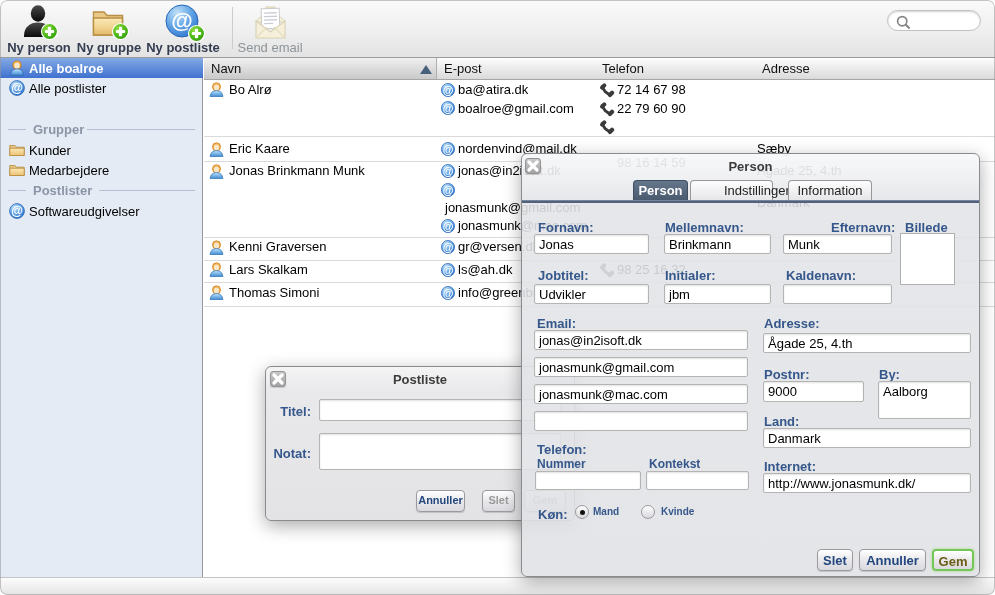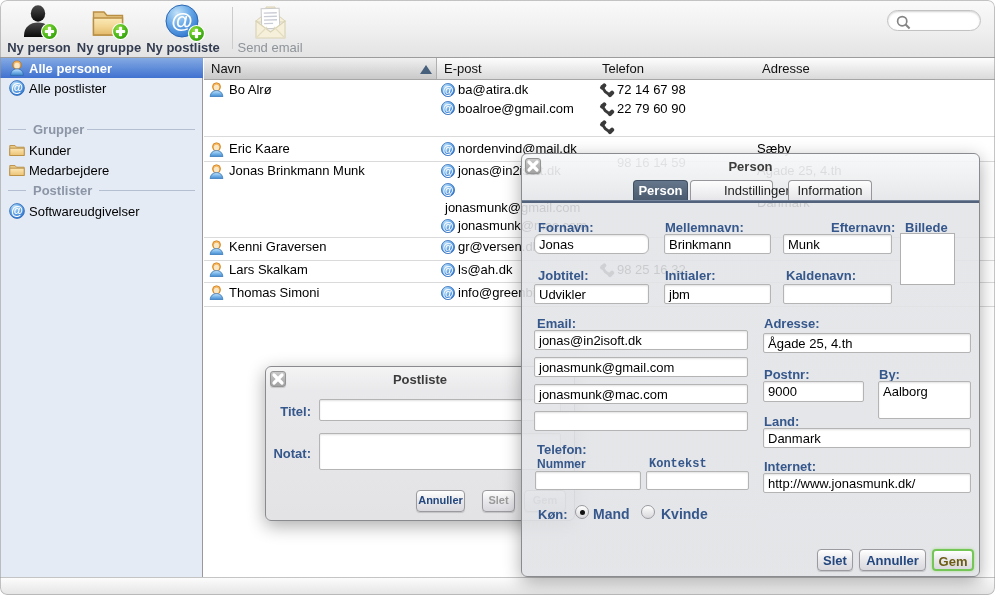--- a/index.html
+++ b/index.html
@@ -49,21 +49,21 @@
 .postliste { left:265px; top:366px; width:310px; height:155px; background:linear-gradient(#f4f4f5, #e9e9eb 24px, #e3e3e6); }
 
 .person { left:521px; top:153px; width:459px; height:424px; background:linear-gradient(rgba(247,248,249,0.93), rgba(237,238,240,0.90) 26px, rgba(226,228,231,0.885) 47px, rgba(224,226,229,0.885)); }
 .tab { position:absolute; top:26px; height:20px; border:1px solid #97979b; border-bottom:none; border-radius:4px 4px 0 0; background:linear-gradient(#fdfdfd,#e6e6ea); font-size:13px; color:#222; text-align:center; }
 .tab span { position:relative; top:2px; }
 .tab.act { background:linear-gradient(#65778c, #4a5a6f); border-color:#3f4e61; color:#fff; font-weight:bold; }
 .tabline { position:absolute; left:0; top:46px; width:457px; height:3px; background:linear-gradient(#8fa0b5, #51627a 40%, #51627a); }
 .sublabel { font-size:12px; font-weight:bold; color:#35578b; position:absolute; }
 .radio { position:absolute; width:14px; height:14px; border-radius:50%; background:linear-gradient(#ffffff,#d8d8dc); border:1px solid #9a9aa0; }
 .radio .dot { position:absolute; left:4px; top:4px; width:5px; height:5px; border-radius:50%; background:#111; }
-.rlabel { position:absolute; font-size:14px; font-weight:bold; color:#35578b; }
+.rlabel { position:absolute; font-size:10px; font-weight:bold; color:#35578b; }
 </style>
 </head>
 <body>
 <div class="win">
   <div class="toolbar">
     <div class="titem" style="left:9px; width:60px;">
       <svg style="position:absolute;left:13px;top:5px" width="36" height="35" viewBox="0 0 36 35">
         <defs>
             <linearGradient id="pg" x1="0" y1="0" x2="0" y2="1">
               <stop offset="0" stop-color="#4a4a4a"></stop>
@@ -159,21 +159,21 @@
             <stop offset="1" stop-color="#ecc275"></stop>
           </linearGradient>
     </defs>
       </svg>
     <div class="srow sel" style="top:0px;">
       <svg class="ic" viewBox="0 0 16 16">
           <circle cx="8" cy="5" r="4.1" fill="url(#head)" stroke="#c4720a" stroke-width="0.7"></circle>
           <ellipse cx="8" cy="5.8" rx="2.8" ry="3" fill="#f8e8c8"></ellipse>
           <path d="M1.6 15.4 C1.8 11 4.5 8.9 8 8.9 C11.5 8.9 14.2 11 14.4 15.4 Z" fill="url(#shirt)" stroke="#2e6cb0" stroke-width="0.8"></path>
         </svg>
-      <div class="tx">Alle personer</div>
+      <div class="tx">Alle boalroe</div>
     </div>
     <div class="srow" style="top:20px;">
       <svg class="ic" viewBox="0 0 16 16">
           <circle cx="8" cy="8" r="7.4" fill="url(#atb)" stroke="#2a66b4" stroke-width="0.8"></circle>
           <text x="8" y="11.9" font-size="12" font-weight="bold" fill="#fff" text-anchor="middle" font-family="Liberation Sans">@</text>
         </svg>
       <div class="tx">Alle postlister</div>
     </div>
     <div class="shead" style="top:63px;">
         <div class="l1"></div>
@@ -351,21 +351,21 @@
       </div>
     <div class="dtitle" style="top:5px;">Person</div>
     <div class="tab act" style="left:111px;width:55px;"><span>Person</span></div>
     <div class="tab" style="left:168px;width:83px;padding-left:33px;"><span>Indstillinger</span></div>
     <div class="tab" style="left:266px;width:84px;"><span>Information</span></div>
     <div class="tabline"></div>
     <div class="flabel" style="left:16px;top:66px;">Fornavn:</div>
     <div class="flabel" style="left:143px;top:66px;">Mellemnavn:</div>
     <div class="flabel" style="left:264px;top:66px;margin-left:45px;">Efternavn:</div>
     <div class="flabel" style="left:383px;top:66px;">Billede</div>
-    <div class="finput" style="left:12px;top:80px;width:115px;height:20px;border-radius:6px;">Jonas</div>
+    <div class="finput" style="left:12px;top:80px;width:115px;height:20px;">Jonas</div>
     <div class="finput" style="left:142px;top:80px;width:107px;height:20px;">Brinkmann</div>
     <div class="finput" style="left:261px;top:80px;width:109px;height:20px;">Munk</div>
     <div style="position:absolute;left:378px;top:79px;width:55px;height:52px;background:#fff;border:1px solid #b0b0b0;"></div>
     <div class="flabel" style="left:16px;top:114px;">Jobtitel:</div>
     <div class="flabel" style="left:143px;top:114px;">Initialer:</div>
     <div class="flabel" style="left:264px;top:114px;">Kaldenavn:</div>
     <div class="finput" style="left:12px;top:130px;width:115px;height:20px;">Udvikler</div>
     <div class="finput" style="left:142px;top:130px;width:107px;height:20px;">jbm</div>
     <div class="finput" style="left:261px;top:130px;width:109px;height:20px;"></div>
     <div class="flabel" style="left:15px;top:162px;">Email:</div>
@@ -378,21 +378,21 @@
     <div class="flabel" style="left:242px;top:213px;">Postnr:</div>
     <div class="finput" style="left:241px;top:227px;width:101px;height:21px;">9000</div>
     <div class="flabel" style="left:357px;top:213px;">By:</div>
     <div class="finput" style="left:356px;top:227px;width:93px;height:38px;">Aalborg</div>
     <div class="flabel" style="left:242px;top:260px;">Land:</div>
     <div class="finput" style="left:241px;top:274px;width:208px;height:20px;">Danmark</div>
     <div class="flabel" style="left:242px;top:305px;">Internet:</div>
     <div class="finput" style="left:241px;top:319px;width:208px;height:20px;">http://www.jonasmunk.dk/</div>
     <div class="flabel" style="left:15px;top:288px;">Telefon:</div>
     <div class="sublabel" style="left:15px;top:303px;">Nummer</div>
-    <div class="sublabel" style="left:127px;top:303px;font-family:Liberation Mono, monospace;">Kontekst</div>
+    <div class="sublabel" style="left:127px;top:303px;">Kontekst</div>
     <div class="finput" style="left:13px;top:317px;width:106px;height:19px;"></div>
     <div class="finput" style="left:124px;top:317px;width:103px;height:19px;"></div>
     <div class="flabel" style="left:16px;top:353px;">Køn:</div>
     <div class="radio" style="left:53px;top:351px;">
         <div class="dot"></div>
       </div>
     <div class="rlabel" style="left:71px;top:352px;">Mand</div>
     <div class="radio" style="left:119px;top:351px;"></div>
     <div class="rlabel" style="left:139px;top:352px;">Kvinde</div>
     <div class="btn" style="left:295px;top:395px;width:36px;"><span>Slet</span></div>

